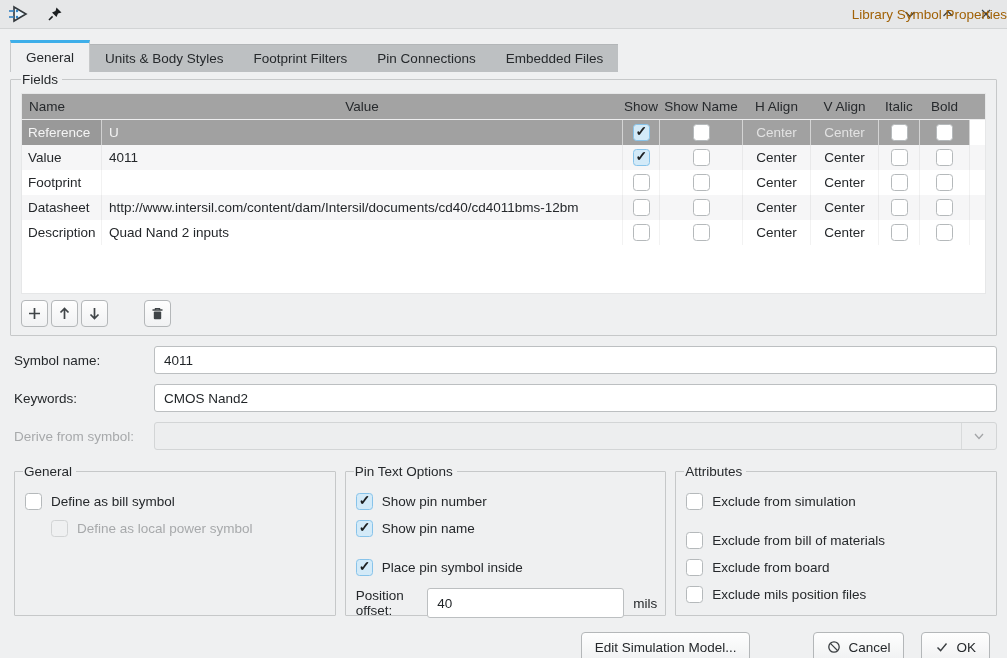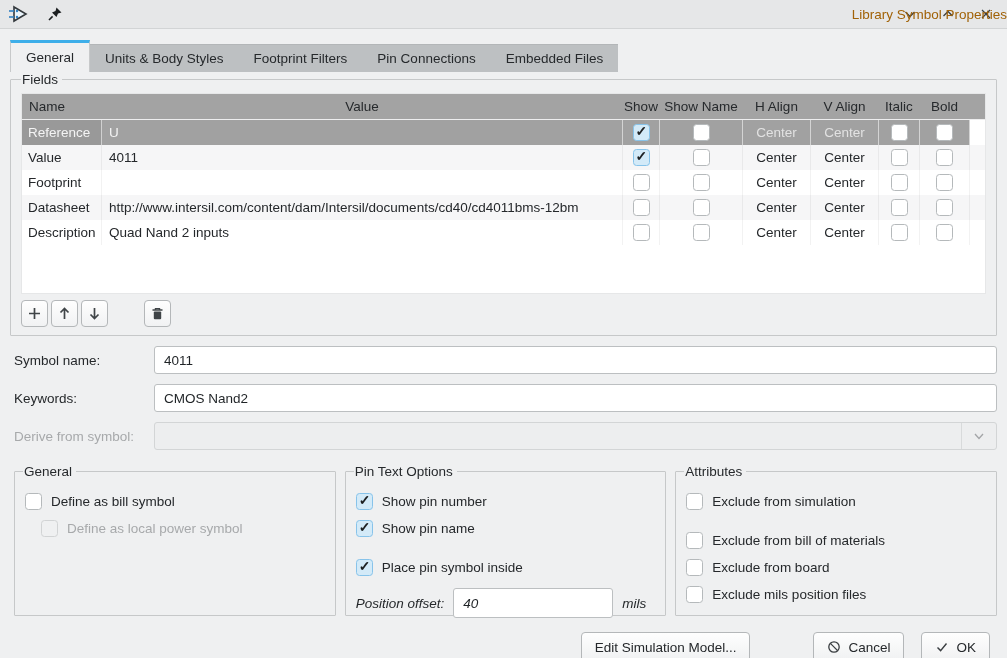--- a/index.html
+++ b/index.html
@@ -112,26 +112,26 @@
   .combo .combo-val { flex:1; padding:0 9px; color:#a7a9ab; }
   .combo .combo-arrow {
     width:35px; height:100%; border-left:1px solid #d8dadb;
     display:flex; align-items:center; justify-content:center;
   }
   
   .groups-row { display:flex; gap:9px; margin:14px 10px 0 14px; }
   .groups-row fieldset { flex:1 1 0; height:152px; padding:4px 8px; }
   .cbrow { display:flex; align-items:center; gap:9px; margin:10px 0 0 2px; }
   .cbrow.gap { margin-top:22px; }
-  .cbrow.indent { margin-left:18px; }
+  .cbrow.indent { margin-left:28px; }
   .cbrow .cblabel { color:#25282b; }
   .cbrow.disabled .cblabel { color:#a7a9ab; }
-  .offset-row { display:flex; align-items:center; margin:12px 0 0 2px;font-style:italic; }
+  .offset-row { display:flex; align-items:center; margin:12px 0 0 2px; }
   .offset-row input {
-    width:160px; height:30px; border:1px solid #bcbfc1; border-radius:3px;
+    width:197px; height:30px; border:1px solid #bcbfc1; border-radius:3px;
     background:#fff; padding:0 9px; font:inherit; color:#1f2326; margin-left:9px;
   }
   .offset-row .unit { margin-left:9px; }
   
   .footer { display:flex; align-items:center; justify-content:flex-end; margin-top:16px; padding-right:17px; }
   .btn {
     height:30px; padding:0 13px;
     border:1px solid #b4b7b9; border-radius:4px;
     background:linear-gradient(#fefefe,#f0f1f2);
     display:flex; align-items:center; gap:7px;

